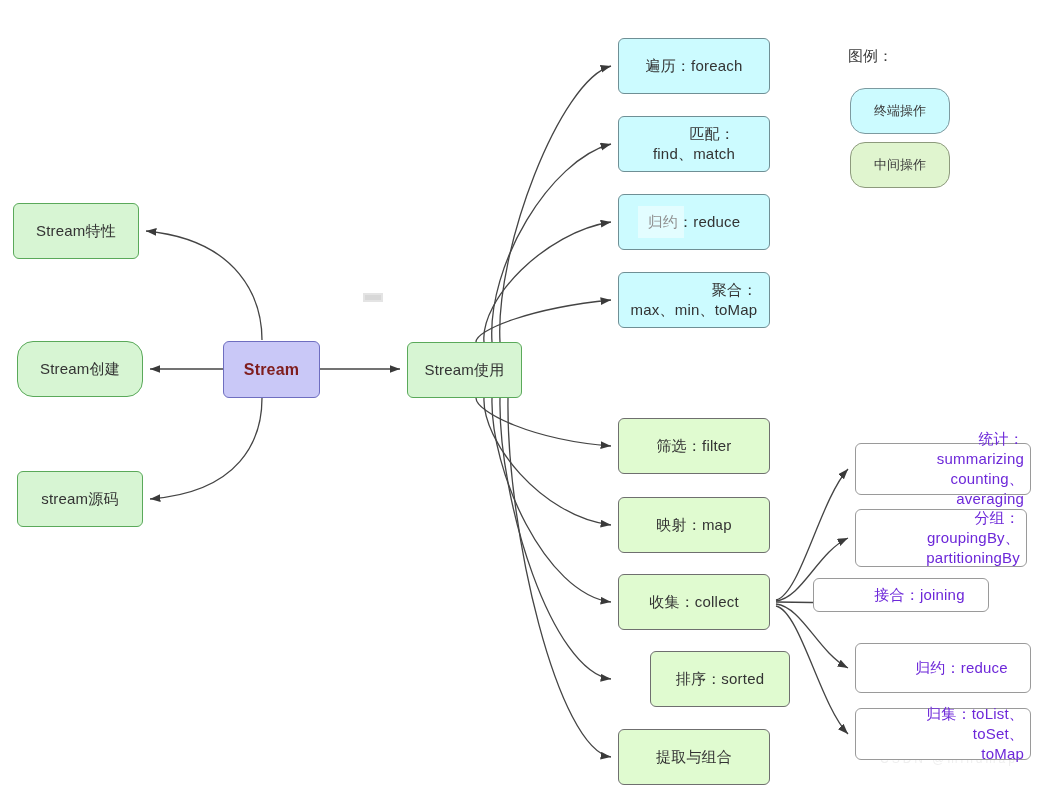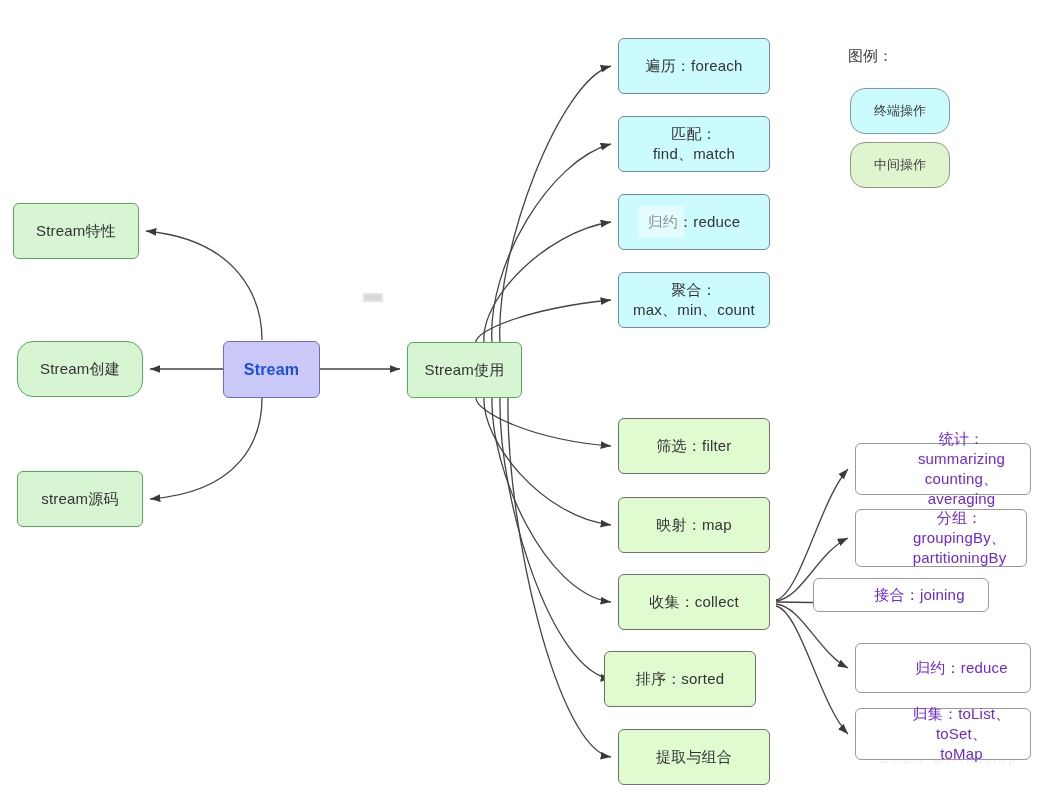--- a/index.html
+++ b/index.html
@@ -24,35 +24,35 @@
     width: 1053px;
     height: 800px;
     pointer-events: none;
   }
   .node {
     position: absolute;
     box-sizing: border-box;
     display: flex;
     align-items: center;
     justify-content: center;
-    text-align: center;
+    text-align: right;
     border-radius: 6px;
     border: 1px solid #6b6b6b;
     color: #333333;
     font-size: 15px;
     line-height: 1.35;
     letter-spacing: 0.2px;
     white-space: pre-line;
     padding: 2px 6px;
     z-index: 2;
   }
   .node.green      { background: #d7f5d3; border-color: #5aa95a; }
   .node.green-soft { background: #e0fbd0; border-color: #6f6f6f; }
   .node.cyan       { background: #ccfbff; border-color: #6f8f95; }
-  .node.purple     { background: #c9c8f7; border-color: #6e6ec0; font-weight: bold; color: #1d4ed8; }
+  .node.purple     { background: #c9c8f7; border-color: #6e6ec0; font-weight: bold; color: #7f1d1d; }
   .node.plain      { background: #ffffff; border-color: #9a9a9a; color: #6d28d9; padding-left: 43px; }
 
   .legend-title {
     position: absolute;
     font-size: 15px;
     color: #3a3a3a;
     z-index: 2;
   }
   .legend-box {
     position: absolute;
@@ -151,33 +151,33 @@
   </div>
   <div class="node cyan" style="left:618px; top:116px; width:152px; height:56px;">
     <span>匹配：
 find、match</span>
   </div>
   <div class="node cyan" style="left:618px; top:194px; width:152px; height:56px;">
     <span>归约：reduce</span>
   </div>
   <div class="node cyan" style="left:618px; top:272px; width:152px; height:56px;">
     <span>聚合：
-max、min、count</span>
+max、min、toMap</span>
   </div>
 
   <div class="node green-soft" style="left:618px; top:418px; width:152px; height:56px;">
     <span>筛选：filter</span>
   </div>
   <div class="node green-soft" style="left:618px; top:497px; width:152px; height:56px;">
     <span>映射：map</span>
   </div>
   <div class="node green-soft" style="left:618px; top:574px; width:152px; height:56px;">
     <span>收集：collect</span>
   </div>
-  <div class="node green-soft" style="left:604px; top:651px; width:152px; height:56px;">
+  <div class="node green-soft" style="left:650px; top:651px; width:140px; height:56px;">
     <span>排序：sorted</span>
   </div>
   <div class="node green-soft" style="left:618px; top:729px; width:152px; height:56px;">
     <span>提取与组合</span>
   </div>
 
   <div class="node plain" style="left:855px; top:443px; width:176px; height:52px;">
     <span>统计：summarizing
 counting、averaging</span>
   </div>

